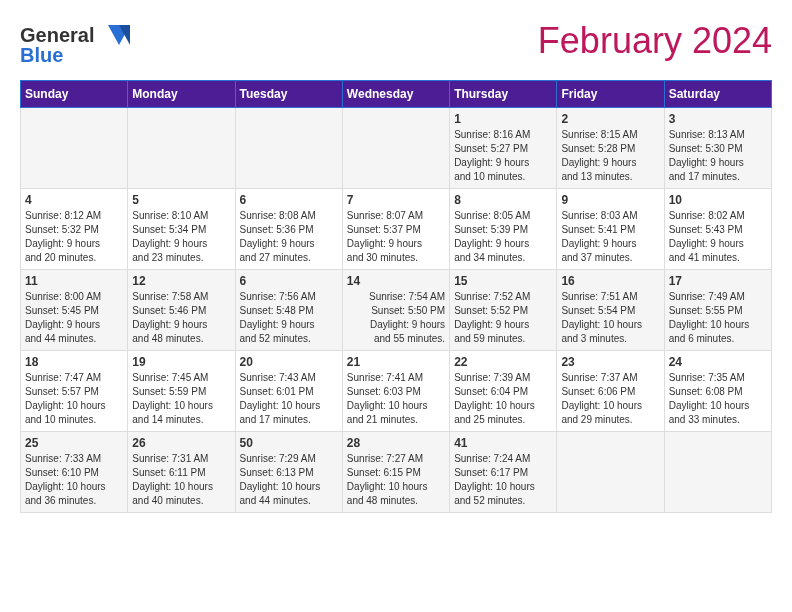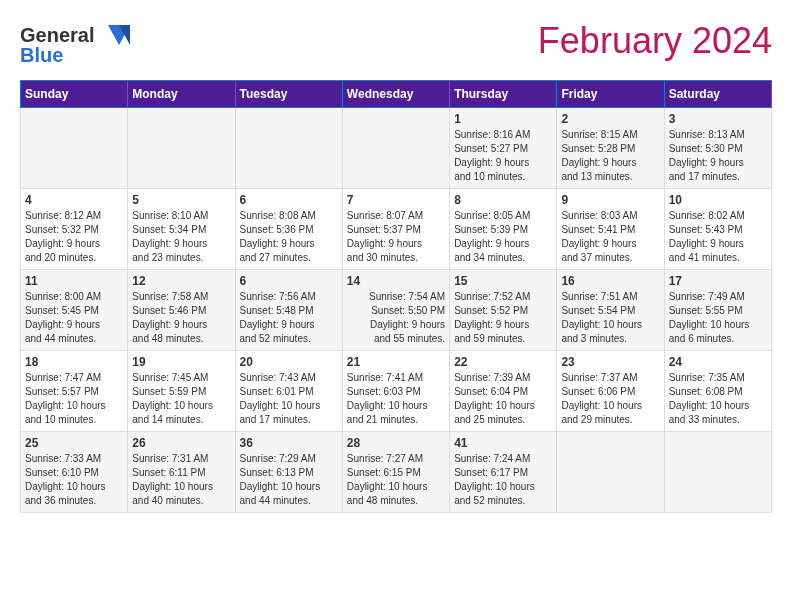--- a/index.html
+++ b/index.html
@@ -293,21 +293,21 @@
 and 36 minutes.</div>
         </td>
         <td>
           <div class="day-number">26</div>
           <div class="day-info" style="white-space: pre-line;">Sunrise: 7:31 AM
 Sunset: 6:11 PM
 Daylight: 10 hours
 and 40 minutes.</div>
         </td>
         <td>
-          <div class="day-number">36</div>
+          <div class="day-number">50</div>
           <div class="day-info" style="white-space: pre-line;">Sunrise: 7:29 AM
 Sunset: 6:13 PM
 Daylight: 10 hours
 and 44 minutes.</div>
         </td>
         <td>
           <div class="day-number">28</div>
           <div class="day-info" style="white-space: pre-line;">Sunrise: 7:27 AM
 Sunset: 6:15 PM
 Daylight: 10 hours

